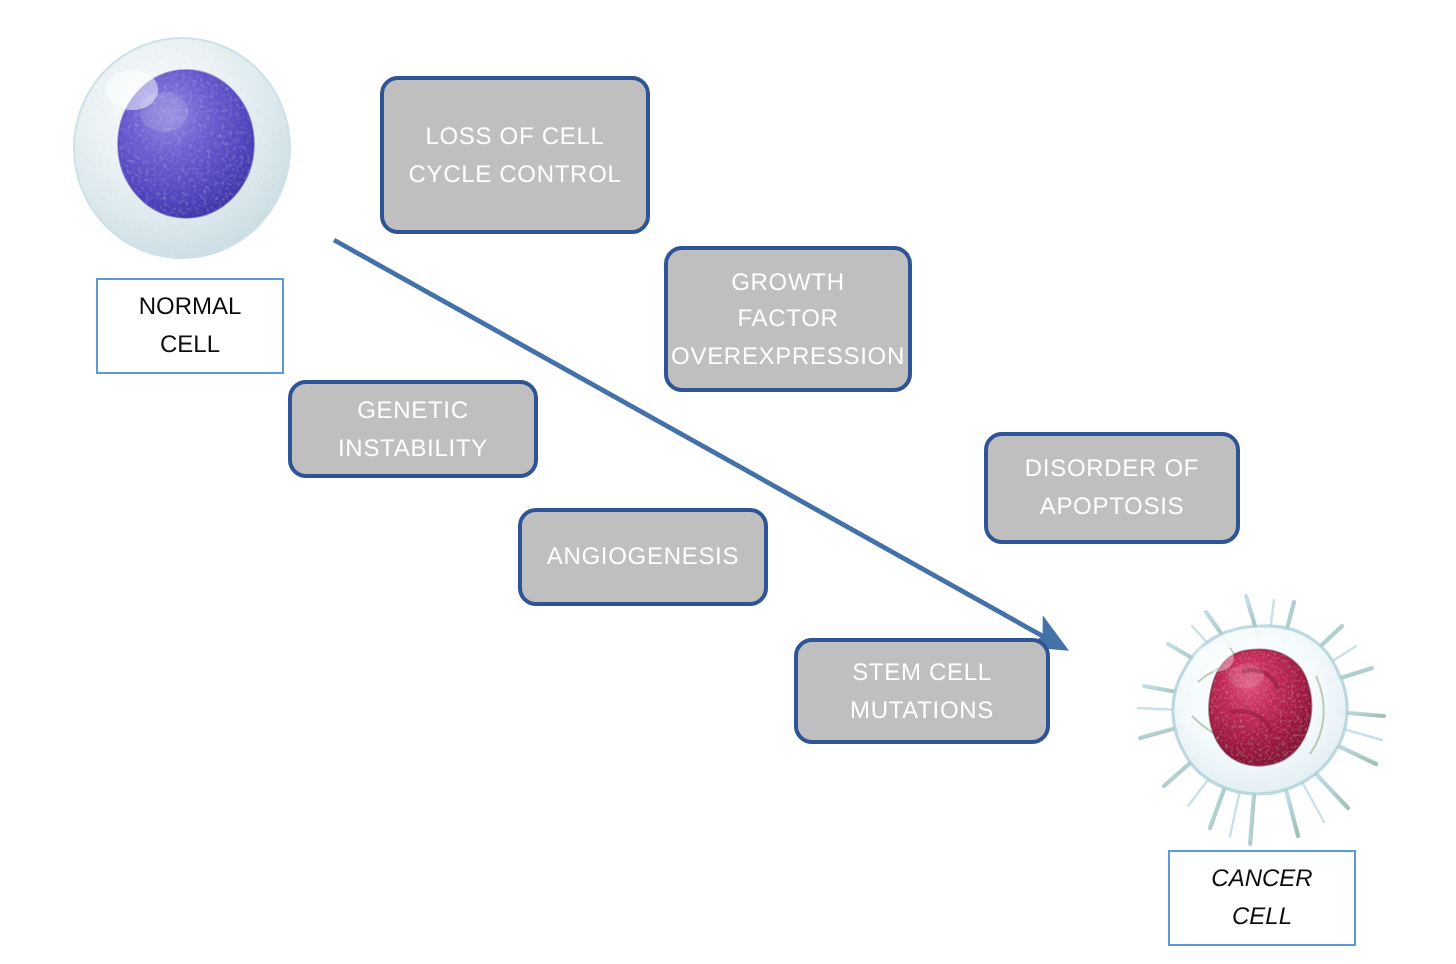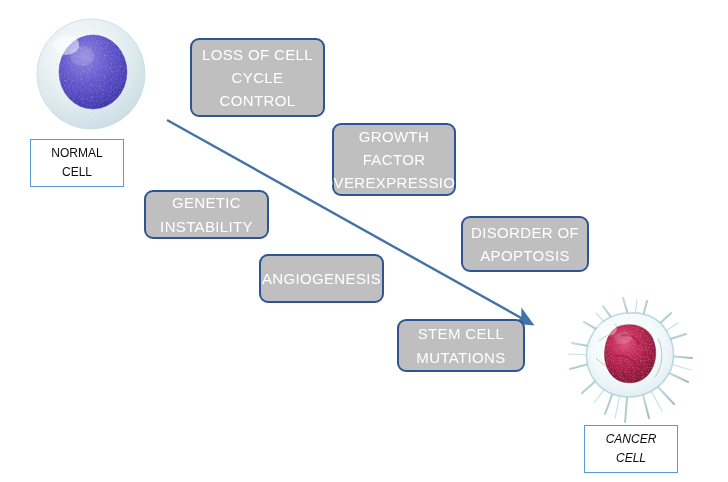--- a/index.html
+++ b/index.html
@@ -20,21 +20,21 @@
   }
 
   
   .proc-box {
     position: absolute;
     box-sizing: border-box;
     background: #bfbfbf;
     border: 2px solid #2f5496;
     border-radius: 9px;
     color: #ffffff;
-    font-size: 15px;
+    font-size: 12px;
     letter-spacing: 0.35px;
     line-height: 1.55;
     text-align: center;
     display: flex;
     align-items: center;
     justify-content: center;
     padding: 2px 6px;
   }
   .proc-box .lines {
     display: block;
@@ -117,21 +117,21 @@
       </defs>
       <ellipse cx="58" cy="59" rx="54" ry="55" fill="url(#nMem)" filter="url(#memGrain)"></ellipse>
       <ellipse cx="58" cy="59" rx="54" ry="55" fill="none" stroke="#cfe1e8" stroke-width="1"></ellipse>
       <ellipse cx="60" cy="57" rx="34" ry="37" fill="url(#nNuc)" filter="url(#nuGrain)"></ellipse>
       <ellipse cx="60" cy="57" rx="34" ry="37" fill="none" stroke="#4a3fb5" stroke-width="0.8" opacity="0.55"></ellipse>
       <ellipse cx="49" cy="41" rx="12" ry="10" fill="#ffffff" opacity="0.13"></ellipse>
       <ellipse cx="33" cy="30" rx="13" ry="10" fill="#ffffff" opacity="0.5"></ellipse>
     </svg>
   </div>
 
-  <div class="caption-box" style="left:30px; top:139px; width:94px; height:48px;">
+  <div class="caption-box" style="left:48px; top:139px; width:94px; height:48px;">
     <span class="lines">NORMAL
 CELL</span>
   </div>
 
   <svg class="arrow-svg" viewBox="0 0 728 482">
     <defs>
       <marker id="arrowHead" markerWidth="9" markerHeight="9" refX="7.2" refY="4.5" orient="auto" markerUnits="strokeWidth">
         <path d="M0,0.7 L8.4,4.5 L0,8.3 L2.1,4.5 Z" fill="#4472a8"></path>
       </marker>
     </defs>
@@ -151,21 +151,21 @@
 
   <div class="proc-box" style="left:259px; top:254px; width:125px; height:49px;">
     <span class="lines">ANGIOGENESIS</span>
   </div>
 
   <div class="proc-box" style="left:144px; top:190px; width:125px; height:49px;">
     <span class="lines">GENETIC
 INSTABILITY</span>
   </div>
 
-  <div class="proc-box" style="left:461px; top:216px; width:128px; height:56px;">
+  <div class="proc-box" style="left:492px; top:216px; width:128px; height:56px;">
     <span class="lines">DISORDER OF
 APOPTOSIS</span>
   </div>
 
   <div class="proc-box" style="left:365px; top:319px; width:128px; height:53px;margin-left:32px;">
     <span class="lines">STEM CELL
 MUTATIONS</span>
   </div>
 
   <div class="cell-img" style="left:563px; top:296px; width:135px; height:130px;">

